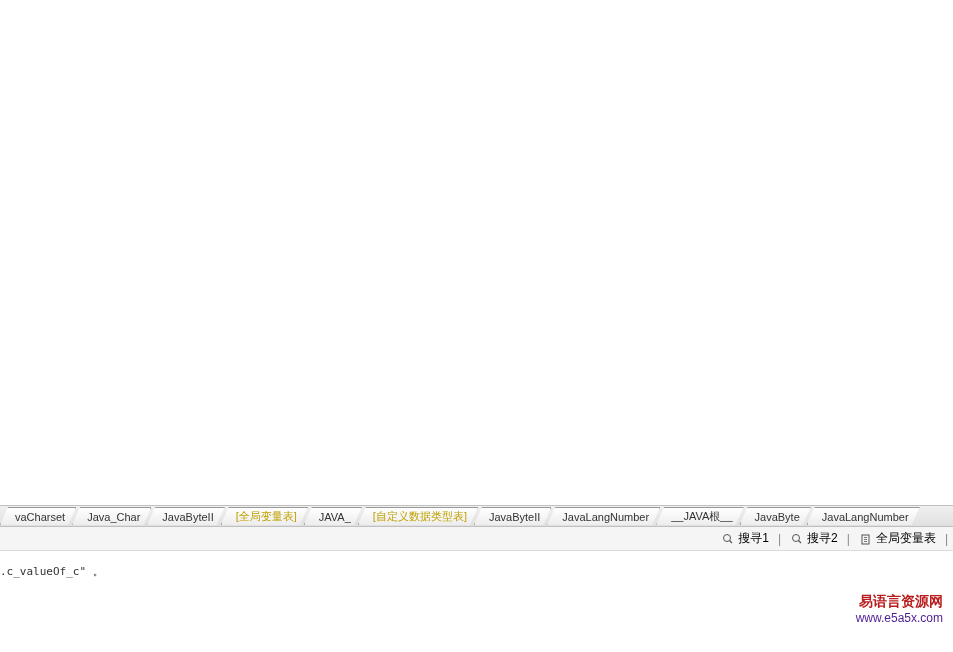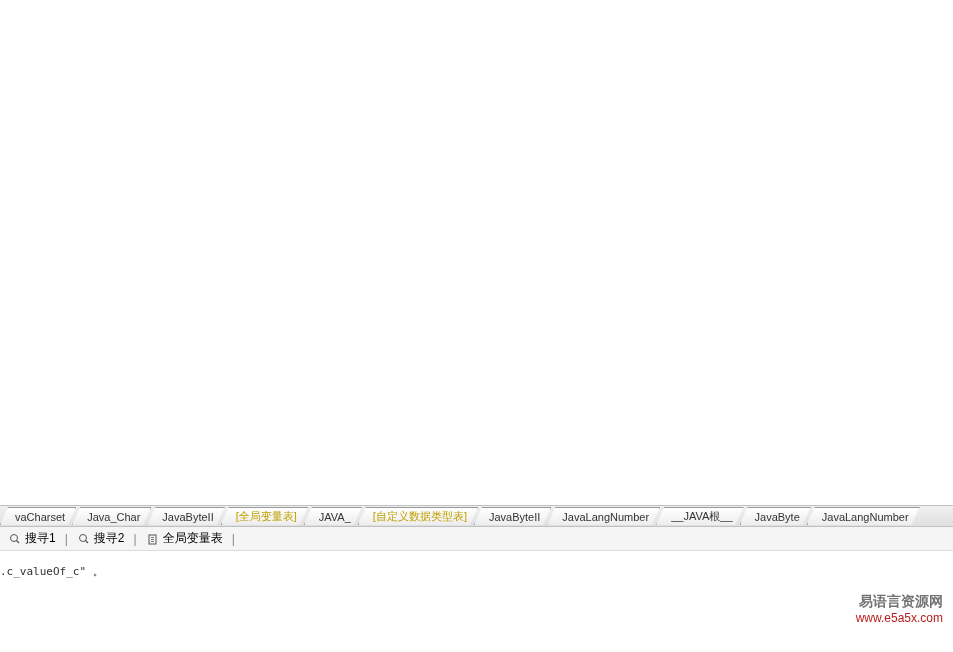--- a/index.html
+++ b/index.html
@@ -57,20 +57,21 @@
     }
     
     .search-bar {
       display: flex;
       align-items: center;
       height: 24px;
       background: #f5f5f5;
       border-bottom: 1px solid #dcdcdc;
       padding: 0 4px;
       gap: 4px;
+      justify-content: flex-end;
     }
     
     .search-item {
       display: inline-flex;
       align-items: center;
       gap: 3px;
       padding: 0 4px;
       cursor: pointer;
     }
     
@@ -105,27 +106,27 @@
     
     .watermark {
       position: absolute;
       right: 10px;
       bottom: 4px;
       text-align: right;
       font-family: Arial, sans-serif;
     }
     
     .watermark-title {
-      color: #737373;
+      color: #b91c1c;
       font-size: 14px;
       font-weight: bold;
     }
     
     .watermark-url {
-      color: #b91c1c;
+      color: #4c1d95;
       font-size: 12px;
     }
   </style>
 </head>
 <body>
 
 <div class="content-area"></div>
 
 <div class="tab-bar">
   <div class="tab">

